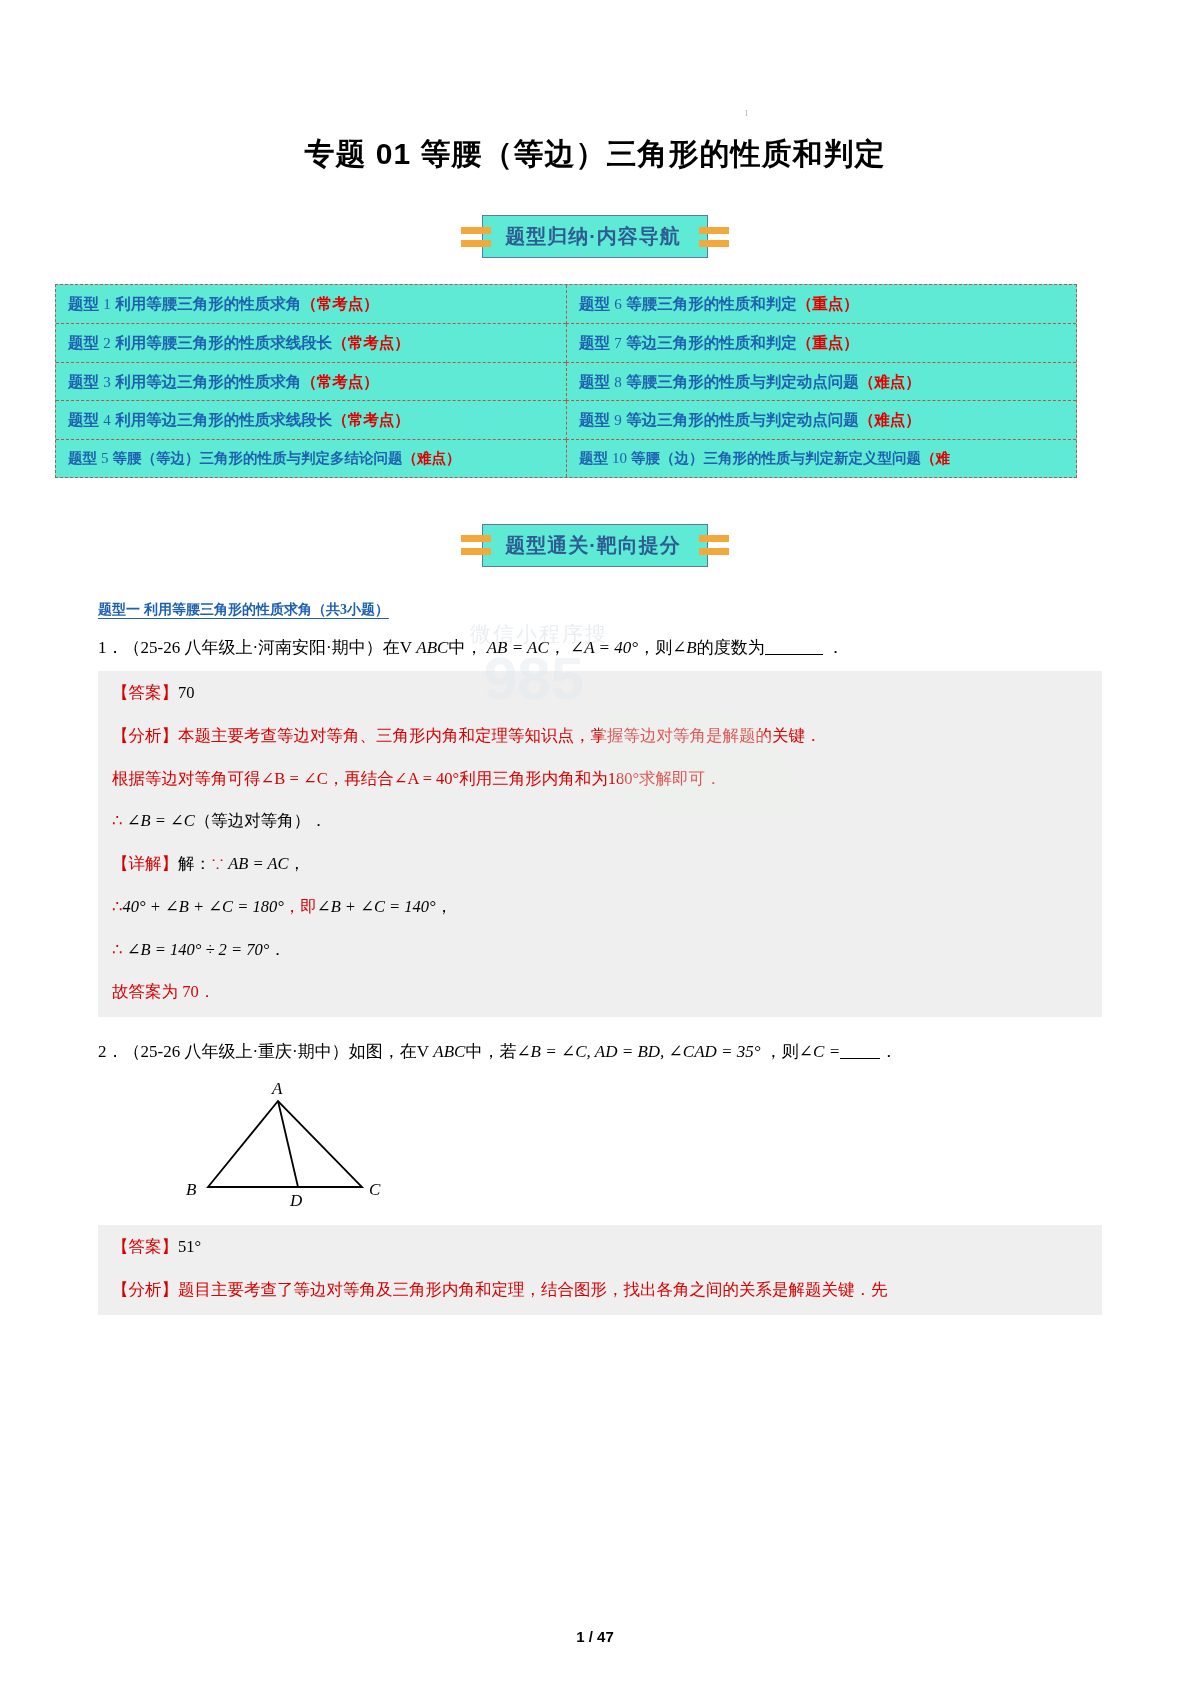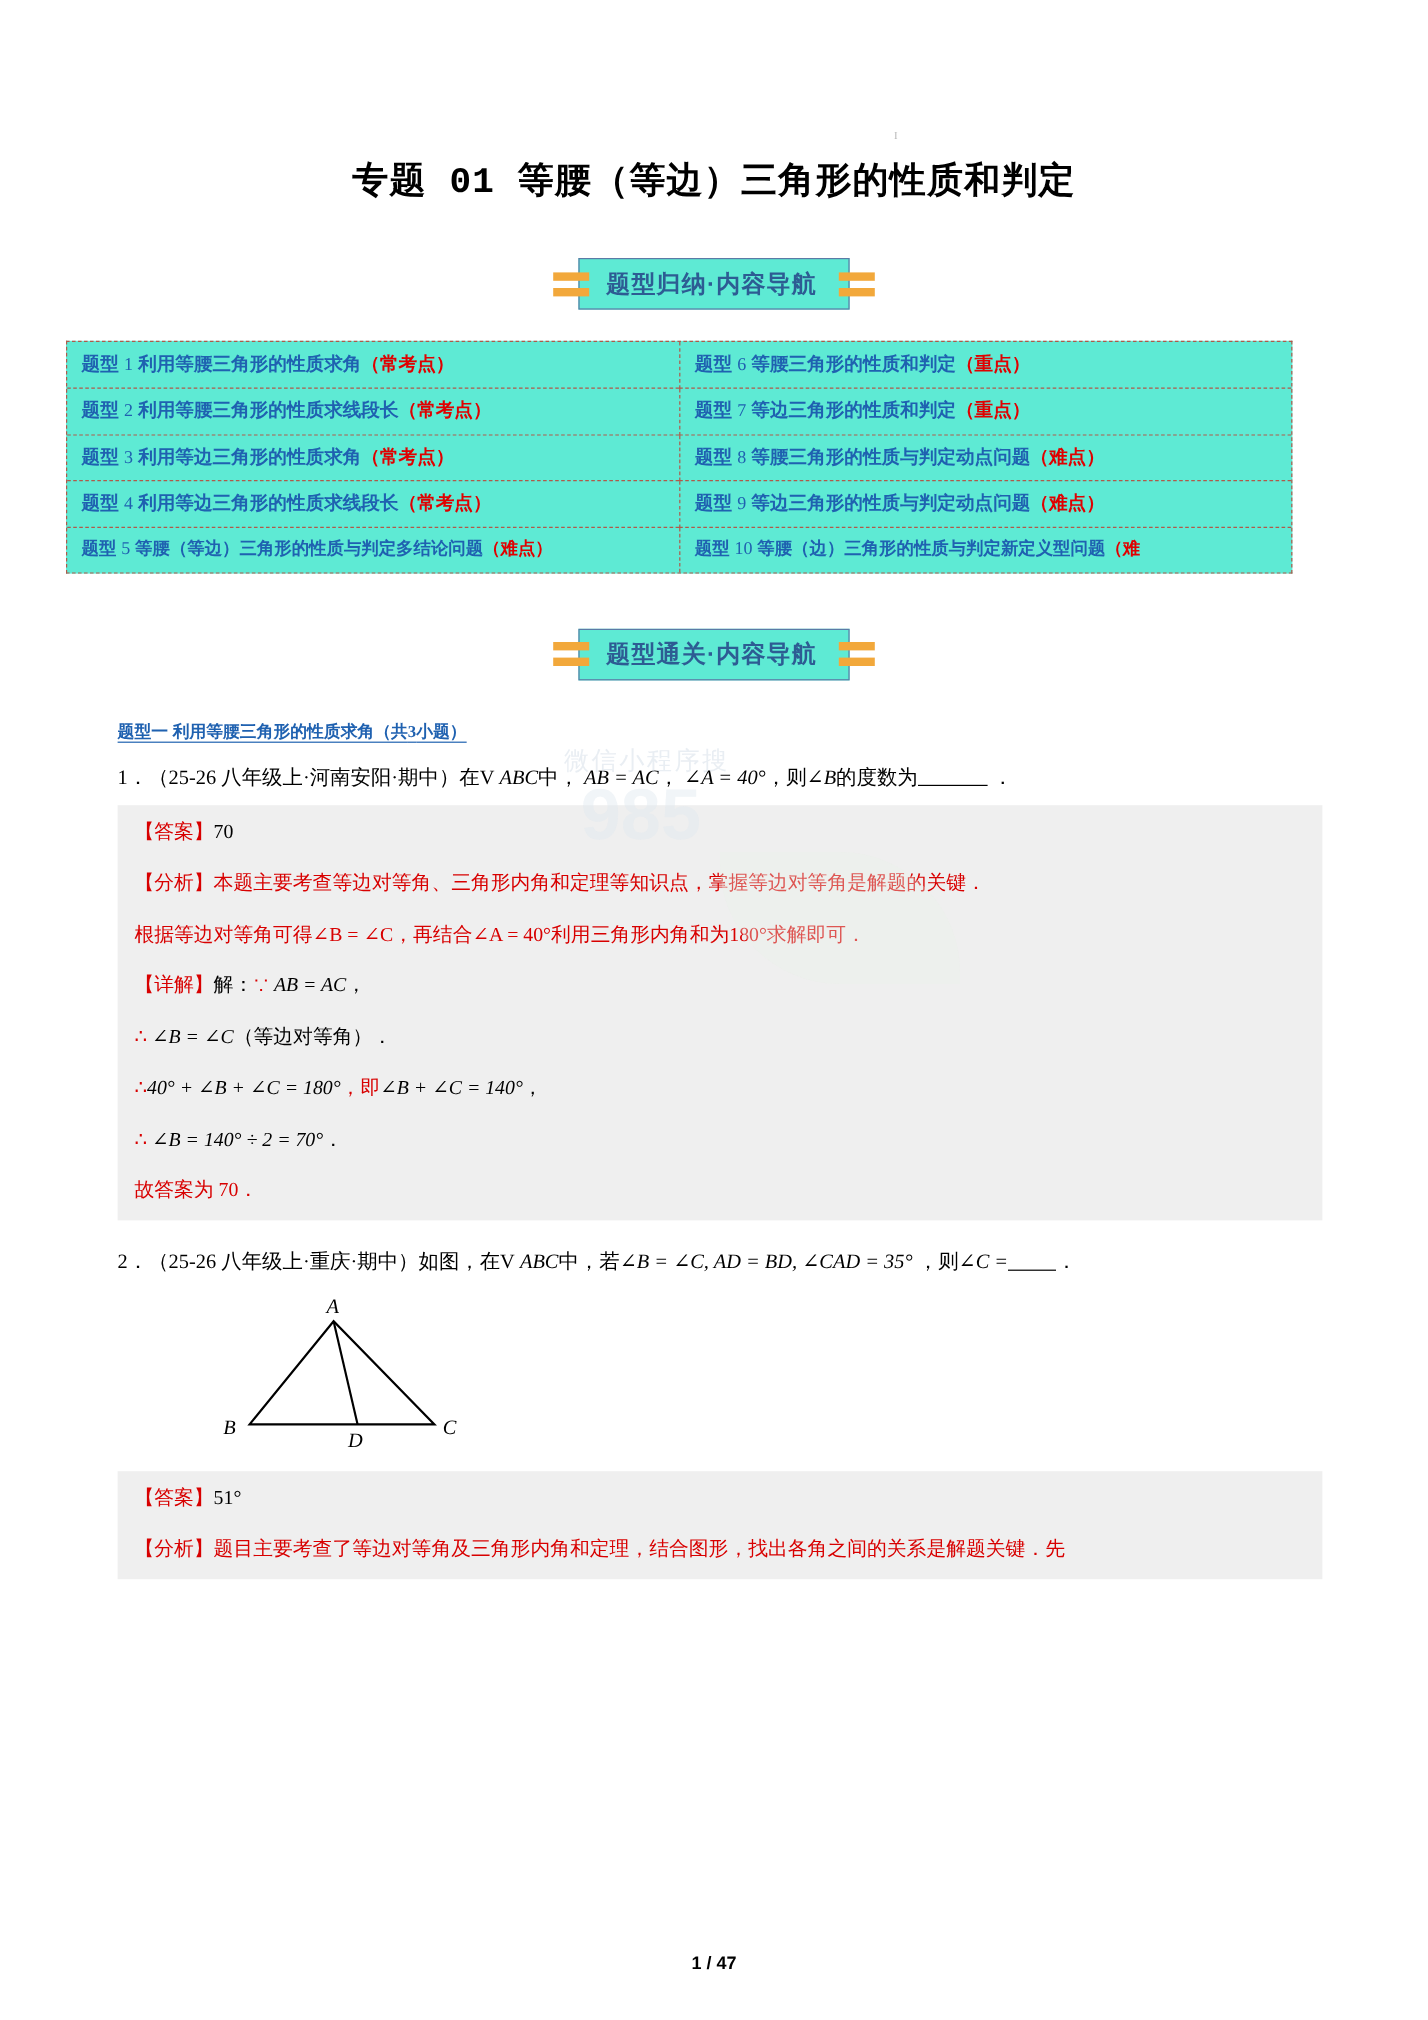--- a/index.html
+++ b/index.html
@@ -19,21 +19,21 @@
     position: relative;
     width: 1190px;
     height: 1683px;
     box-sizing: border-box;
     padding: 0 90px;
   }
 
   
   .doc-title {
     text-align: center;
-    font-family: Liberation Mono, monospace;
+    font-family: Liberation Sans, sans-serif;
     font-weight: bold;
     font-size: 30px;
     letter-spacing: 1px;
     margin: 0;
     padding-top: 134px;
     line-height: 1.3;
     color: #000;
   }
   .tiny-mark {
     position: absolute;
@@ -287,40 +287,40 @@
     </div>
     <div class="nav-cell right last-row" style="font-size:14.5px;">
       <span>题型</span>
       <span class="num">10</span>
       <span>等腰（边）三角形的性质与判定新定义型问题</span><span class="tag">（难</span>
     </div>
   </div>
 
   <div class="banner-wrap" style="margin-top:46px;">
     <div class="banner">
-      <span class="banner-text">题型通关·内容导航</span>
+      <span class="banner-text">题型通关·靶向提分</span>
     </div>
   </div>
 
   <div class="section-heading"><span>题型一  利用等腰三角形的性质求角（共</span><span class="num">3</span><span>小题）</span></div>
 
   <div class="q-line">
     <span>1．</span><span class="cn">（25-26 八年级上·河南安阳·期中）</span><span>在</span><span>V</span>&nbsp;<span class="it">ABC</span><span>中，</span>&nbsp;<span class="it">AB = AC</span><span>，</span>&nbsp;<span class="it">∠A = 40°</span><span>，则</span><span class="it">∠B</span><span>的度数为</span><span class="blank-u"></span>&nbsp;<span>．</span>
   </div>
 
   <div class="ans-block">
     <p class="ans-line"><span class="lbl">【答案】</span><span class="blk">70</span></p>
 
     <p class="ans-line red"><span>【分析】</span><span>本题主要考查等边对等角、三角形内角和定理等知识点，掌握等边对等角是解题的关键．</span></p>
 
     <p class="ans-line red"><span>根据等边对等角可得∠B = ∠C，再结合∠A = 40°利用三角形内角和为180°求解即可．</span></p>
 
+    <p class="ans-line"><span class="red">∴</span>&nbsp;<span class="blk it">∠B = ∠C</span><span class="blk">（等边对等角）．</span></p>
+
     <p class="ans-line"><span class="red">【详解】</span><span class="blk">解：</span><span class="red">∵</span>&nbsp;<span class="blk it">AB = AC</span><span class="blk">，</span></p>
-
-    <p class="ans-line"><span class="red">∴</span>&nbsp;<span class="blk it">∠B = ∠C</span><span class="blk">（等边对等角）．</span></p>
 
 
     <p class="ans-line"><span class="red">∴</span><span class="blk it">40° + ∠B + ∠C = 180°</span><span class="red">，即</span><span class="blk it">∠B + ∠C = 140°</span><span class="blk">，</span></p>
 
 
     <p class="ans-line"><span class="red">∴</span>&nbsp;<span class="blk it">∠B = 140° ÷ 2 = 70°</span><span class="blk">．</span></p>
 
     <p class="ans-line red"><span>故答案为 70．</span></p>
   </div>
 

